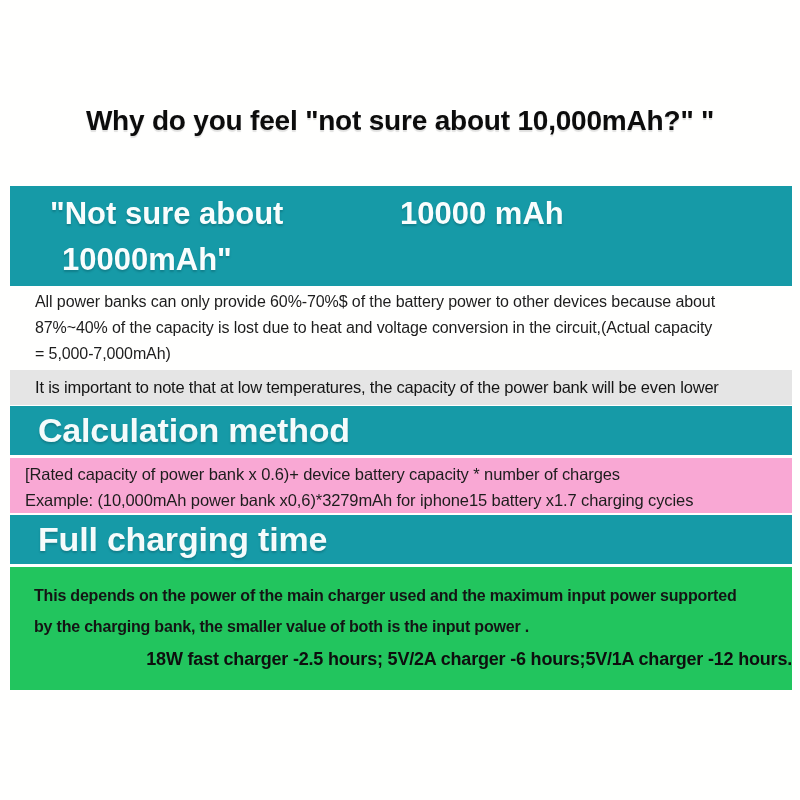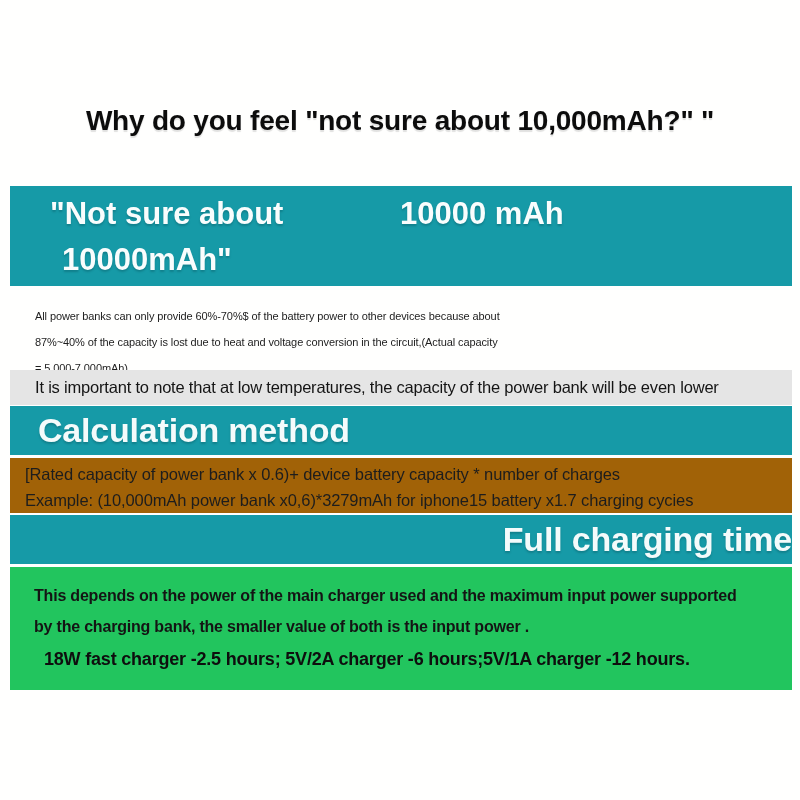--- a/index.html
+++ b/index.html
@@ -42,25 +42,24 @@
     position:absolute;
     left:390px;top:5px;
     line-height:46px;
   }
   .banner1-line2{padding-left:12px;}
 
   .body1{
     position:absolute;
     left:35px;top:289px;
     width:760px;
-    font-size:11px;
+    font-size:16px;
     letter-spacing:-0.1px;
     line-height:26px;
     color:#1d1d1d;
-    margin-top:14px;
   }
 
   .pinkbar{
     position:absolute;
     left:10px;top:370px;
     width:782px;height:35px;
     box-sizing:border-box;
     background:#e5e5e5;
     display:flex;align-items:center;
     padding-left:25px;
@@ -76,28 +75,28 @@
     box-sizing:border-box;
     padding-left:28px;
     color:#f4fbfb;
     font-size:34px;
     font-weight:700;
     line-height:49px;
     letter-spacing:-0.2px;
     text-shadow:0 2px 2px rgba(0,50,60,0.25);
   }
   .head-calc{top:406px;}
-  .head-time{top:515px;text-align:right;}
+  .head-time{top:515px;}
 
   .formula{
     position:absolute;
     left:10px;top:458px;
     width:782px;height:55px;
     box-sizing:border-box;
-    background:#a16207;
+    background:#f9a8d4;
     padding:3px 0 0 15px;
     font-size:16.5px;
     letter-spacing:-0.1px;
     line-height:26px;
     color:#1d1d1d;
   }
 
   .bottompink{
     position:absolute;
     left:10px;top:567px;
@@ -113,20 +112,21 @@
     line-height:31px;
     color:#141414;
   }
   .ct-times{
     margin-top:7px;
     padding-left:10px;
     font-size:18px;
     font-weight:700;
     letter-spacing:-0.2px;
     color:#0e0e0e;
+    text-align:right;
   }
 </style>
 </head>
 <body>
 
 <div class="page">
 
   <h1 class="title nowrap">Why do you feel "not sure about 10,000mAh?" "</h1>
 
   <section class="banner1 teal">

